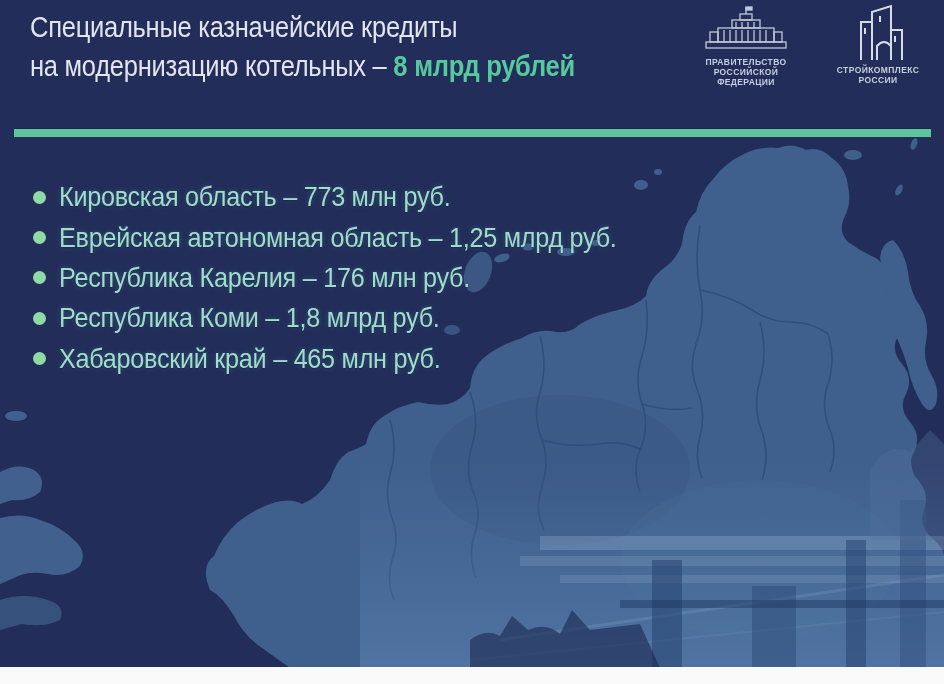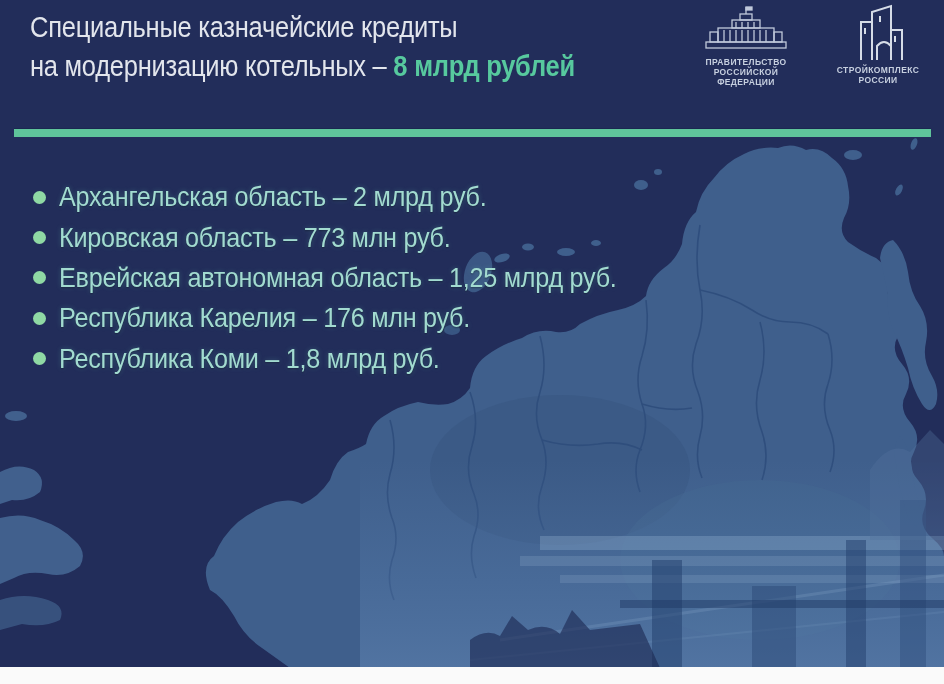--- a/index.html
+++ b/index.html
@@ -199,34 +199,34 @@
       <div>СТРОЙКОМПЛЕКС</div>
       <div>РОССИИ</div>
     </div>
   </div>
 
   <div class="divider"></div>
 
   <ul class="credits-list">
     <li>
         <span class="bullet"></span>
-        <span class="item-text">Архангельская область – 2 млрд руб.</span>
-      </li>
-    <li>
-        <span class="bullet"></span>
         <span class="item-text">Кировская область – 773 млн руб.</span>
       </li>
     <li>
         <span class="bullet"></span>
         <span class="item-text">Еврейская автономная область – 1,25 млрд руб.</span>
       </li>
     <li>
         <span class="bullet"></span>
         <span class="item-text">Республика Карелия – 176 млн руб.</span>
       </li>
     <li>
         <span class="bullet"></span>
         <span class="item-text">Республика Коми – 1,8 млрд руб.</span>
+      </li>
+    <li>
+        <span class="bullet"></span>
+        <span class="item-text">Хабаровский край – 465 млн руб.</span>
       </li>
   </ul>
 
   <div class="bottom-strip"></div>
 </div>
 
 </body></html>

